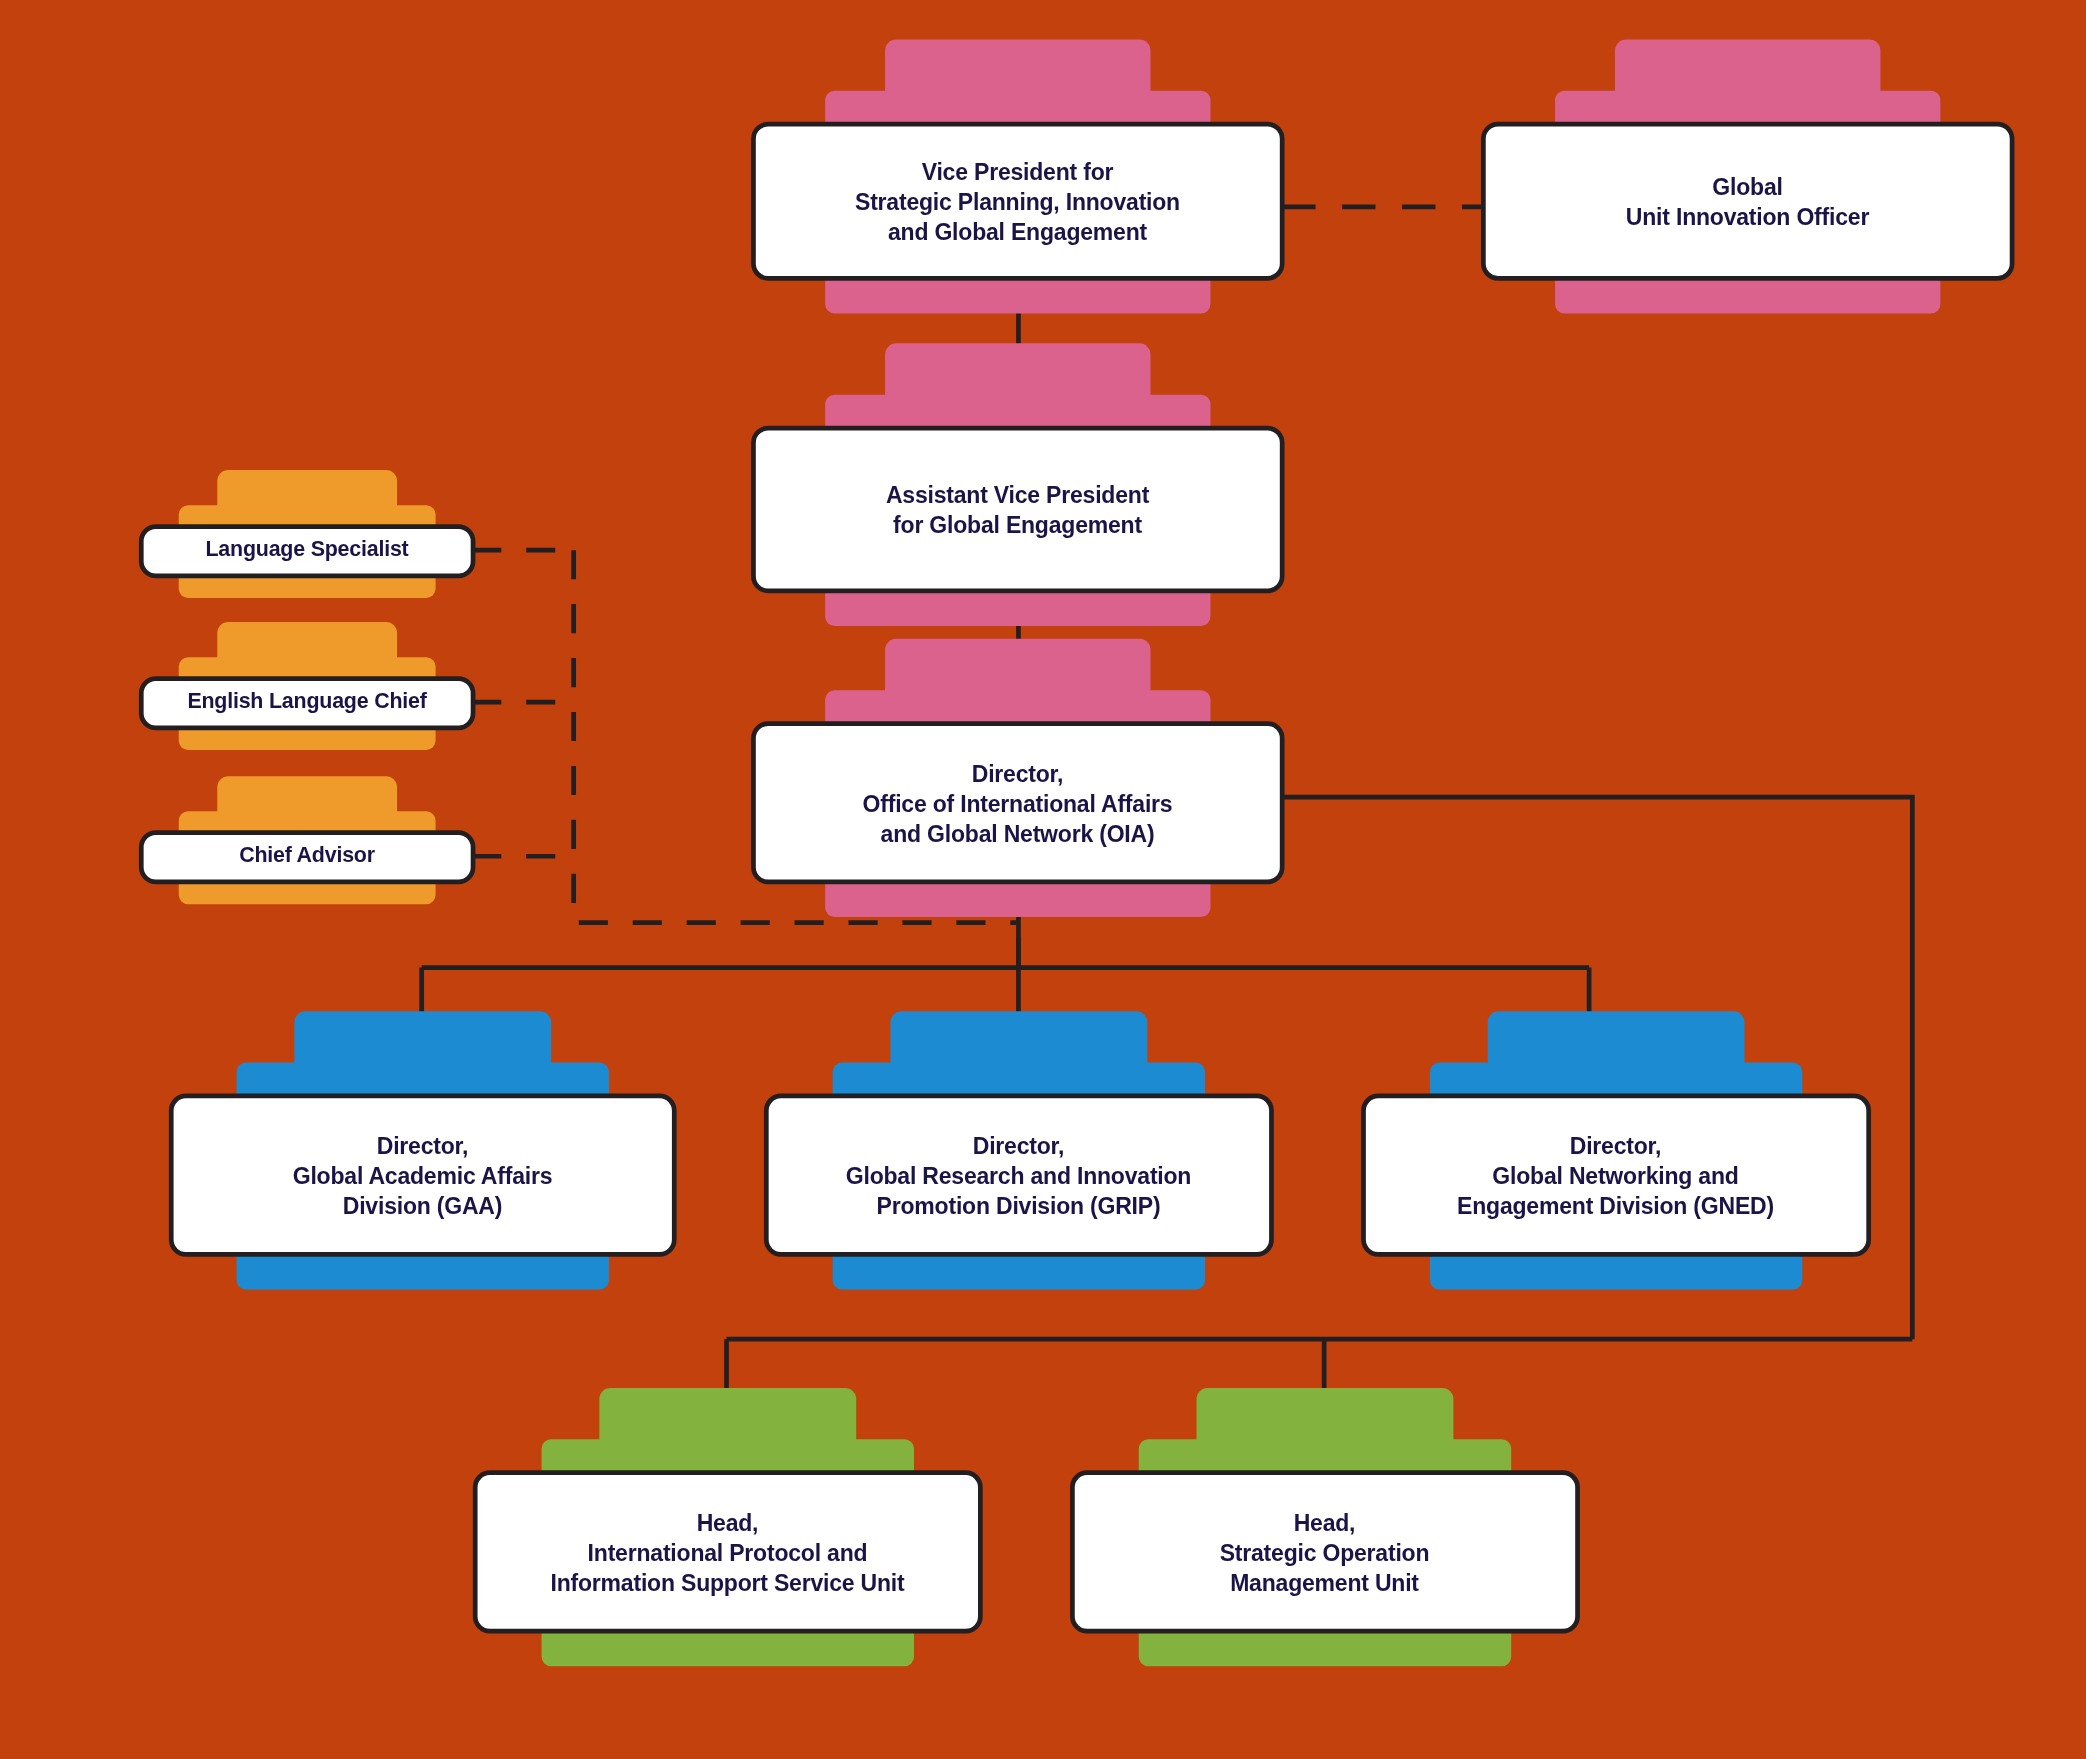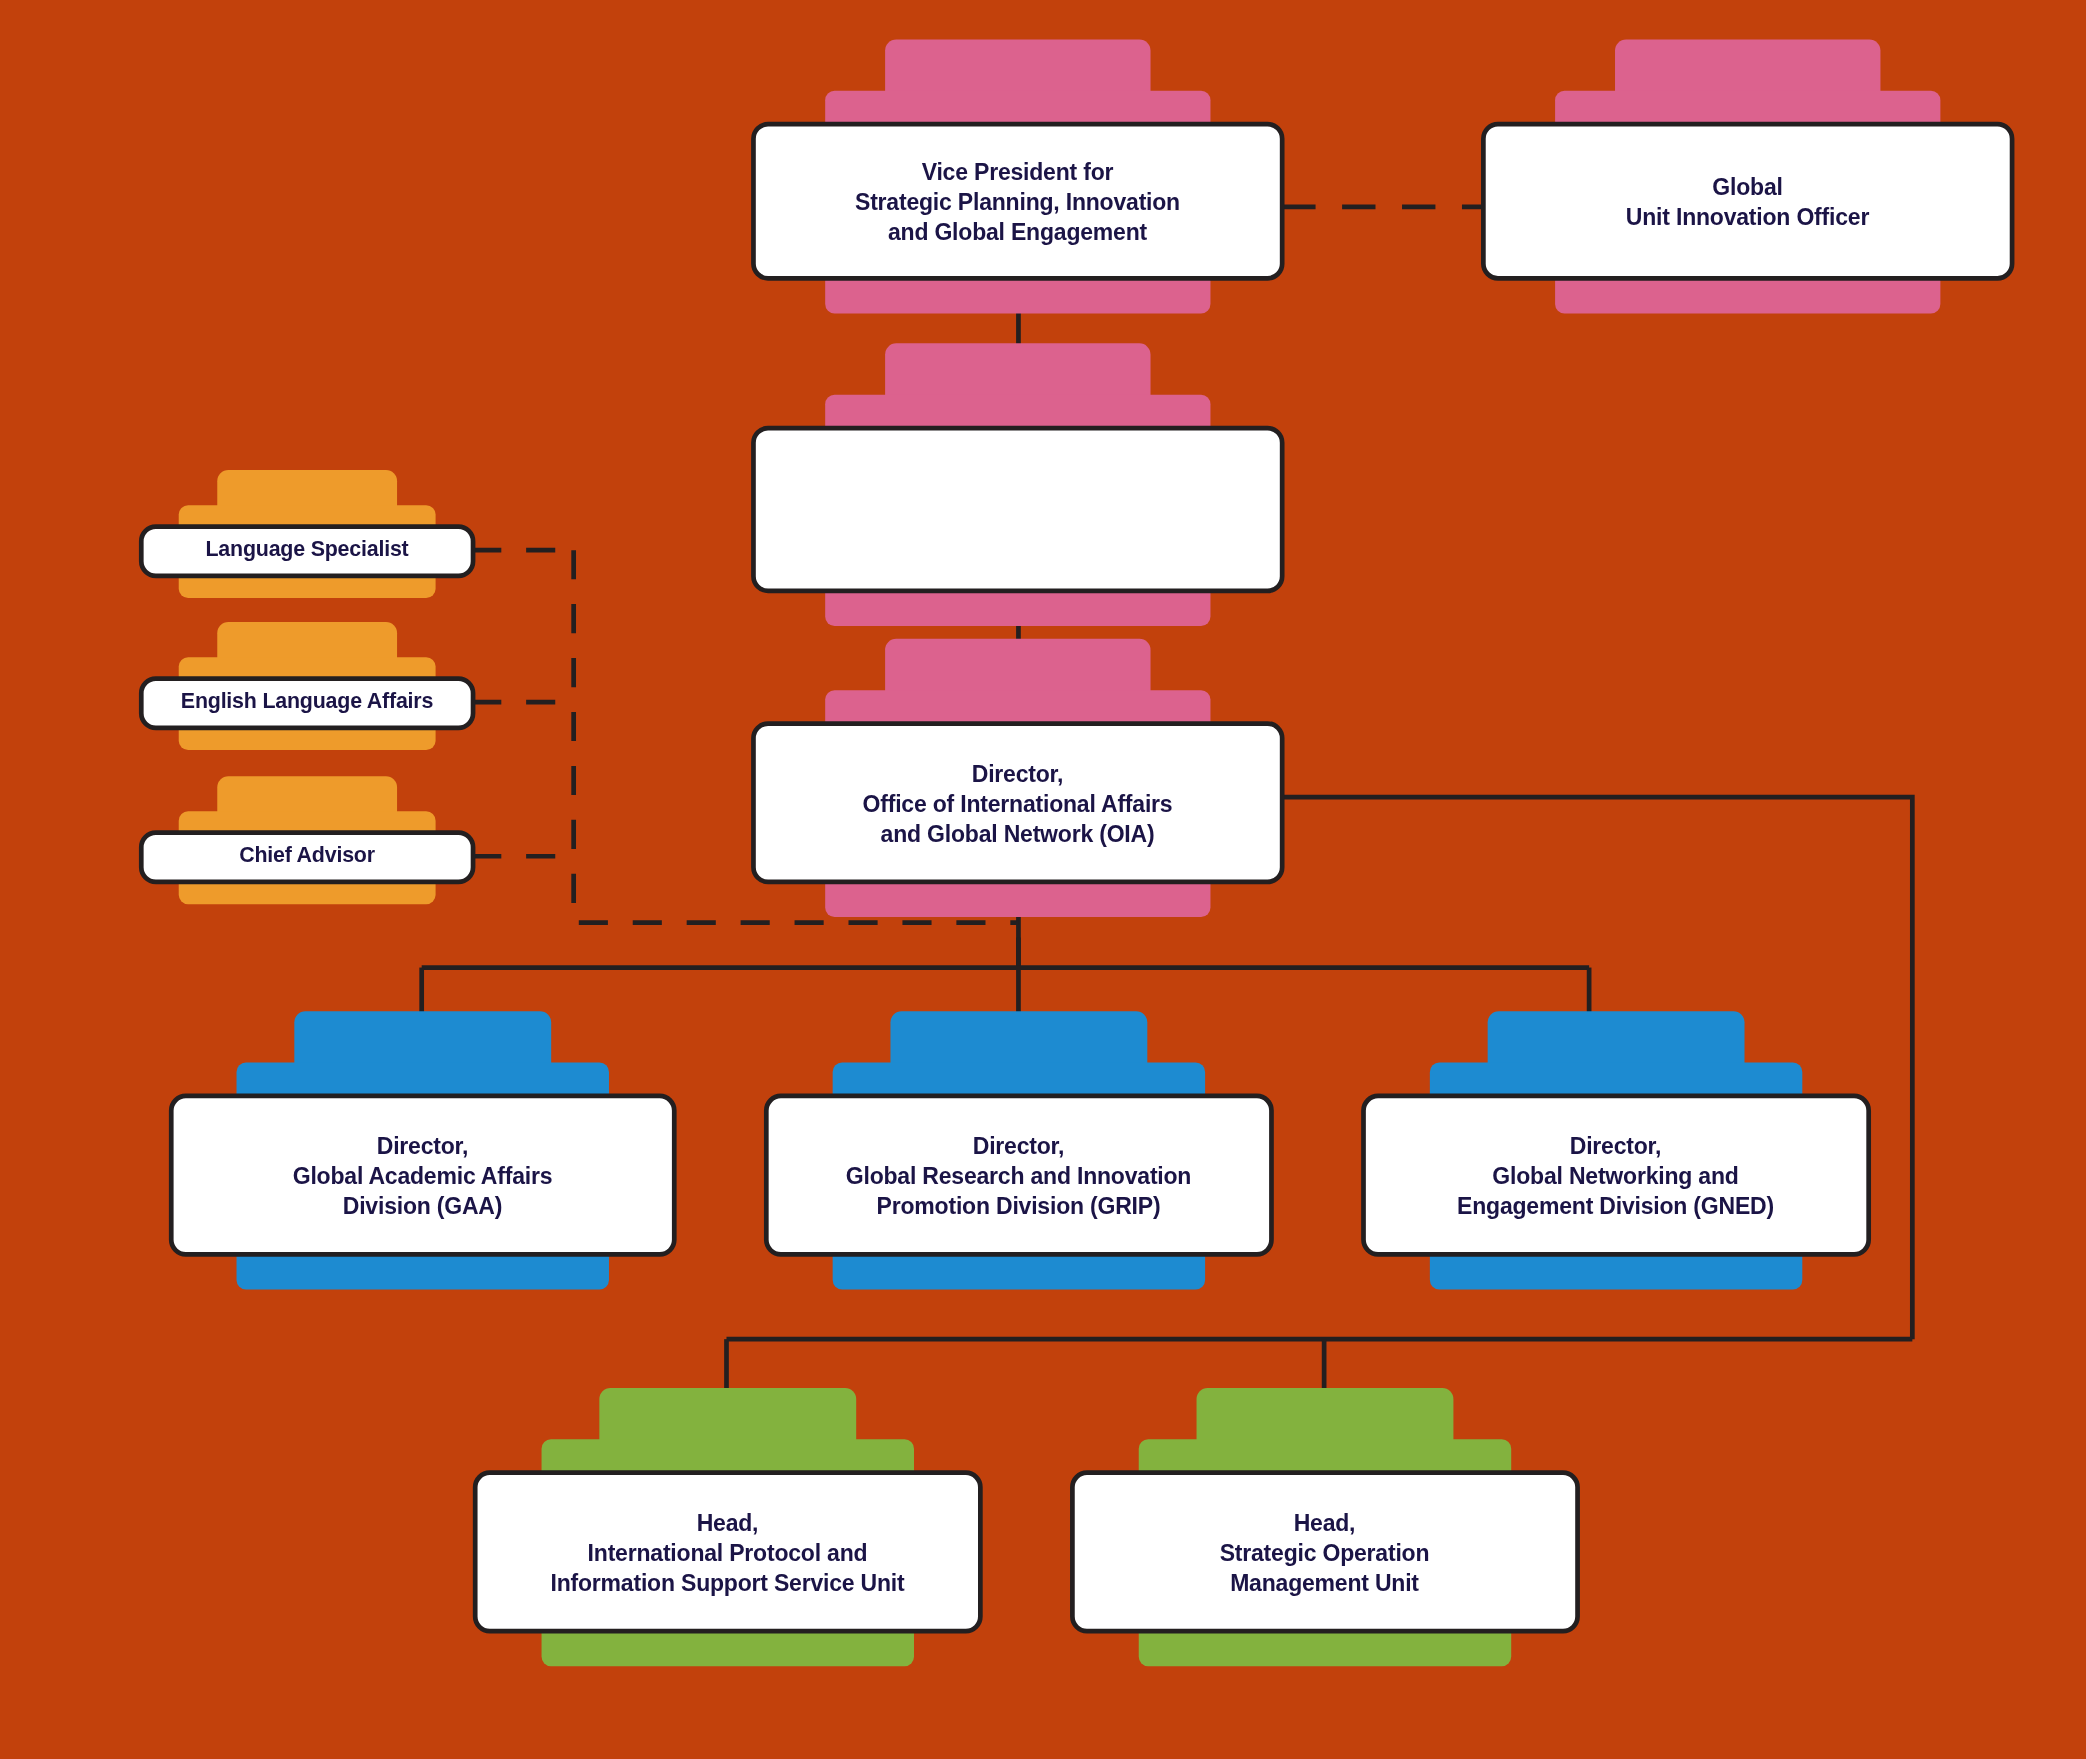--- a/index.html
+++ b/index.html
@@ -144,26 +144,28 @@
         </g>
 
     </g>
   </svg>
 
   <div class="node-label fs-big" style="left:753px;top:128px;width:529px;height:150px;">Vice President for
 Strategic Planning, Innovation
 and Global Engagement</div>
   <div class="node-label fs-big" style="left:1483px;top:128px;width:529px;height:150px;">Global
 Unit Innovation Officer</div>
+  <div class="node-label fs-big" style="left:753px;top:430px;width:529px;height:161px;">Assistant Vice President
+for Global Engagement</div>
   <div class="node-label fs-big" style="left:753px;top:728px;width:529px;height:154px;">Director,
 Office of International Affairs
 and Global Network (OIA)</div>
 
   <div class="node-label fs-mid" style="left:141px;top:537px;width:332px;height:26.5px;">Language Specialist</div>
-  <div class="node-label fs-mid" style="left:141px;top:689px;width:332px;height:26.5px;">English Language Affairs</div>
+  <div class="node-label fs-mid" style="left:141px;top:689px;width:332px;height:26.5px;">English Language Chief</div>
   <div class="node-label fs-mid" style="left:141px;top:843px;width:332px;height:26.5px;">Chief Advisor</div>
 
   <div class="node-label fs-big" style="left:171px;top:1100px;width:503px;height:154px;">Director,
 Global Academic Affairs
 Division (GAA)</div>
   <div class="node-label fs-big" style="left:766px;top:1100px;width:505px;height:154px;">Director,
 Global Research and Innovation
 Promotion Division (GRIP)</div>
   <div class="node-label fs-big" style="left:1363px;top:1100px;width:505px;height:154px;">Director,
 Global Networking and

